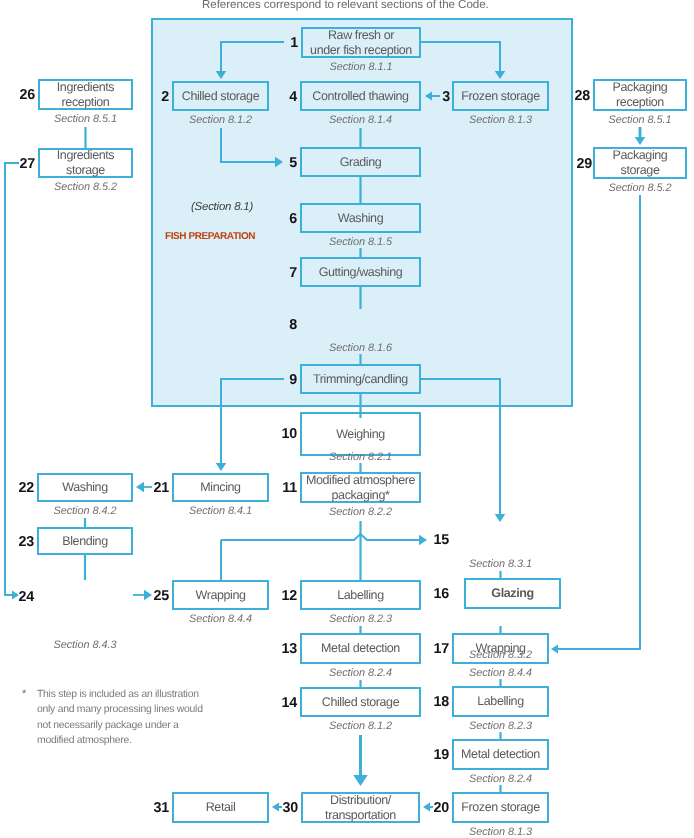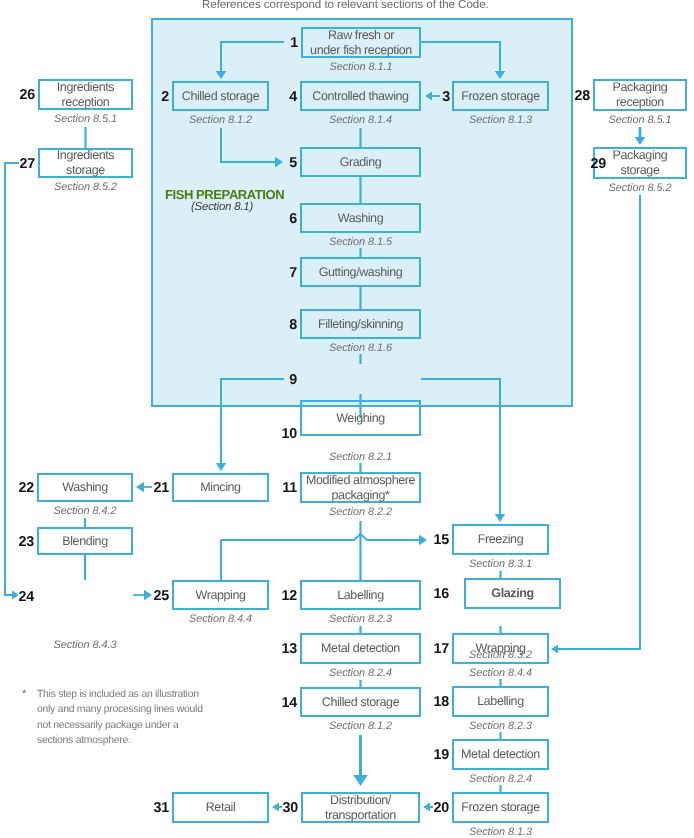--- a/index.html
+++ b/index.html
@@ -12,21 +12,21 @@
   #wires{position:absolute;left:0;top:0;width:694px;height:838px;}
   .panel{position:absolute;background:#daeff8;border:2px solid #3cb0d8;}
   .node{position:absolute;border:2px solid #3cb0d8;background:transparent;
         display:flex;align-items:center;justify-content:center;box-sizing:border-box;}
   .node .txt{font-size:12.5px;line-height:15px;text-align:center;color:#5b5b5b;letter-spacing:-0.4px;}
   .num{position:absolute;font-size:14.3px;font-weight:bold;color:#141414;
        text-align:right;letter-spacing:-0.2px;}
   .sec{position:absolute;font-size:10.9px;font-style:italic;color:#6e6e6e;
        text-align:center;width:200px;letter-spacing:-0.04px;}
   .caption{position:absolute;font-size:11.6px;color:#6b6b6b;letter-spacing:-0.06px;}
-  .ptitle{position:absolute;font-size:13px;font-weight:bold;color:#4d7c0f;letter-spacing:-0.42px;}
+  .ptitle{position:absolute;font-size:10px;font-weight:bold;color:#c2410c;letter-spacing:-0.42px;margin-top:44px;}
   .psub{position:absolute;font-size:11.4px;font-style:italic;color:#3b3b3b;letter-spacing:-0.2px;}
   .fnote{position:absolute;font-size:10.4px;line-height:15.3px;color:#7b7b7b;letter-spacing:-0.26px;}
   .fmark{position:absolute;font-size:11px;color:#6a6a6a;}
 </style>
 </head>
 <body>
 
 <div id="stage">
   <div class="panel" style="left:151px;top:18px;width:418px;height:385px;"></div>
 
@@ -85,21 +85,21 @@
   <div class="caption" style="left:202px;top:-2px;">References correspond to relevant sections of the Code.</div>
 
   <div class="ptitle" style="left:165px;top:187px;">FISH PREPARATION</div>
   <div class="psub" style="left:191px;top:201px;">(Section 8.1)</div>
 
   <div class="fmark" style="left:22px;top:688px;">*</div>
   <div class="fnote" style="left:37px;top:687px;">
     <div>This step is included as an illustration</div>
     <div>only and many processing lines would</div>
     <div>not necessarily package under a</div>
-    <div>sections atmosphere.</div>
+    <div>modified atmosphere.</div>
   </div>
 <div class="node" style="left: 301px; top: 27px; width: 120px; height: 31px;">
       <div class="txt">
         <div>Raw fresh or</div>
         <div>under fish reception</div>
       </div>
     </div>
     <div class="num" style="left: 258px; width: 40px; top: 35px;">1</div>
     <div class="sec" style="left: 261px; top: 61px;">Section 8.1.1</div>
     <div class="node" style="left: 172px; top: 81px; width: 97px; height: 30px;">
@@ -135,29 +135,29 @@
       </div>
     </div>
     <div class="num" style="left: 257px; width: 40px; top: 211px;">6</div>
     <div class="sec" style="left: 260.5px; top: 236px;">Section 8.1.5</div>
     <div class="node" style="left: 300px; top: 257px; width: 121px; height: 30px;">
       <div class="txt">
         <div>Gutting/washing</div>
       </div>
     </div>
     <div class="num" style="left: 257px; width: 40px; top: 265px;">7</div>
-    <div class="node" style="left: 300px; top: 309px; width: 121px; height: 30px;">
-      <div class="txt">
-        <div>Filleting/skinning</div>
-      </div>
-    </div>
     <div class="num" style="left: 257px; width: 40px; top: 317px;">8</div>
     <div class="sec" style="left: 260.5px; top: 342px;">Section 8.1.6</div>
+    <div class="node" style="left: 300px; top: 364px; width: 121px; height: 30px;">
+      <div class="txt">
+        <div>Trimming/candling</div>
+      </div>
+    </div>
     <div class="num" style="left: 257px; width: 40px; top: 372px;">9</div>
-    <div class="node" style="left: 300px; top: 400px; width: 121px; height: 36px;">
+    <div class="node" style="left: 300px; top: 412px; width: 121px; height: 44px;">
       <div class="txt">
         <div>Weighing</div>
       </div>
     </div>
     <div class="num" style="left: 257px; width: 40px; top: 426px;">10</div>
     <div class="sec" style="left: 260.5px; top: 451px;">Section 8.2.1</div>
     <div class="node" style="left: 300px; top: 472px; width: 121px; height: 31px;">
       <div class="txt">
         <div>Modified atmosphere</div>
         <div>packaging*</div>
@@ -179,25 +179,20 @@
     </div>
     <div class="num" style="left: 257px; width: 40px; top: 641px;">13</div>
     <div class="sec" style="left: 260.5px; top: 667px;">Section 8.2.4</div>
     <div class="node" style="left: 300px; top: 687px; width: 121px; height: 30px;">
       <div class="txt">
         <div>Chilled storage</div>
       </div>
     </div>
     <div class="num" style="left: 257px; width: 40px; top: 695px;">14</div>
     <div class="sec" style="left: 260.5px; top: 720px;">Section 8.1.2</div>
-    <div class="node" style="left: 452px; top: 524px; width: 97px; height: 31px;">
-      <div class="txt">
-        <div>Freezing</div>
-      </div>
-    </div>
     <div class="num" style="left: 409px; width: 40px; top: 532px;">15</div>
     <div class="sec" style="left: 400.5px; top: 558px;">Section 8.3.1</div>
     <div class="node" style="left: 464px; top: 578px; width: 97px; height: 31px; font-weight: bold;">
       <div class="txt">
         <div>Glazing</div>
       </div>
     </div>
     <div class="num" style="left: 409px; width: 40px; top: 586px;">16</div>
     <div class="sec" style="left: 400.5px; top: 612px; margin-top: 37px;">Section 8.3.2</div>
     <div class="node" style="left: 452px; top: 633px; width: 97px; height: 31px;">
@@ -227,20 +222,21 @@
       </div>
     </div>
     <div class="num" style="left: 409px; width: 40px; top: 800px;">20</div>
     <div class="sec" style="left: 400.5px; top: 826px;">Section 8.1.3</div>
     <div class="node" style="left: 172px; top: 473px; width: 97px; height: 29px;">
       <div class="txt">
         <div>Mincing</div>
       </div>
     </div>
     <div class="num" style="left: 129px; width: 40px; top: 480px;">21</div>
+    <div class="sec" style="left: 120.5px; top: 505px;">Section 8.4.1</div>
     <div class="node" style="left: 37px; top: 473px; width: 96px; height: 29px;">
       <div class="txt">
         <div>Washing</div>
       </div>
     </div>
     <div class="num" style="left: -6px; width: 40px; top: 480px;">22</div>
     <div class="sec" style="left: -15px; top: 505px;">Section 8.4.2</div>
     <div class="node" style="left: 37px; top: 527px; width: 96px; height: 28px;">
       <div class="txt">
         <div>Blending</div>
@@ -279,21 +275,21 @@
       </div>
     </div>
     <div class="num" style="left: 550px; width: 40px; top: 88px;">28</div>
     <div class="sec" style="left: 540px; top: 114px;">Section 8.5.1</div>
     <div class="node" style="left: 593px; top: 147px; width: 94px; height: 32px;">
       <div class="txt">
         <div>Packaging</div>
         <div>storage</div>
       </div>
     </div>
-    <div class="num" style="left: 566px; width: 40px; top: 156px;">29</div>
+    <div class="num" style="left: 552px; width: 40px; top: 156px;">29</div>
     <div class="sec" style="left: 540px; top: 182px;">Section 8.5.2</div>
     <div class="node" style="left: 301px; top: 792px; width: 119px; height: 31px;">
       <div class="txt">
         <div>Distribution/</div>
         <div>transportation</div>
       </div>
     </div>
     <div class="num" style="left: 258px; width: 40px; top: 800px;">30</div>
     <div class="node" style="left: 172px; top: 792px; width: 97px; height: 31px;">
       <div class="txt">

